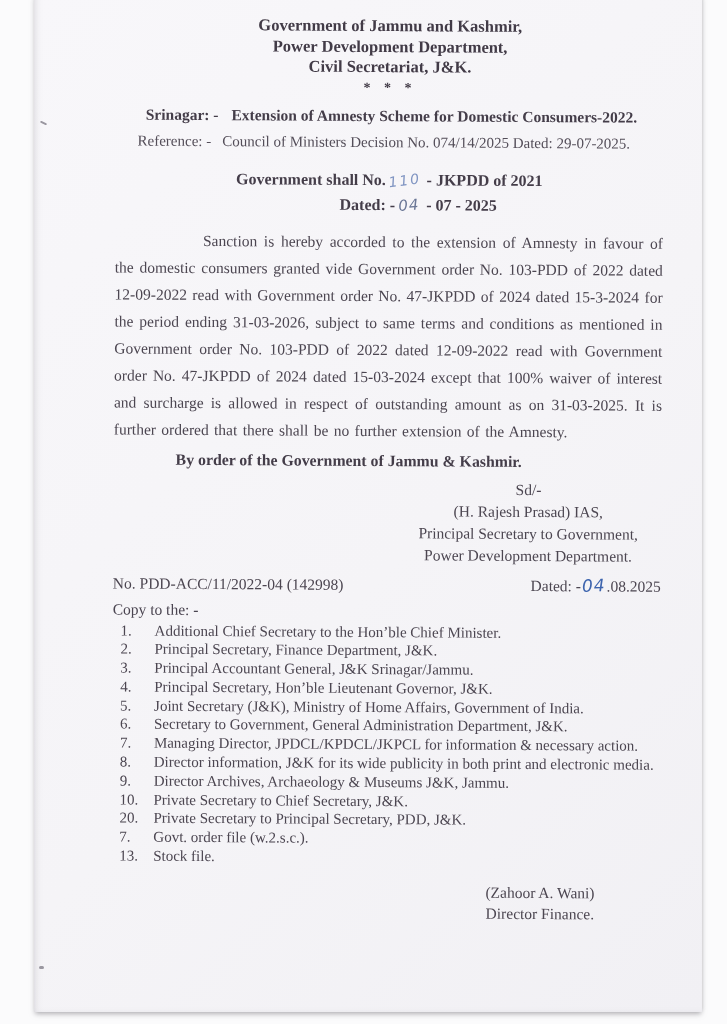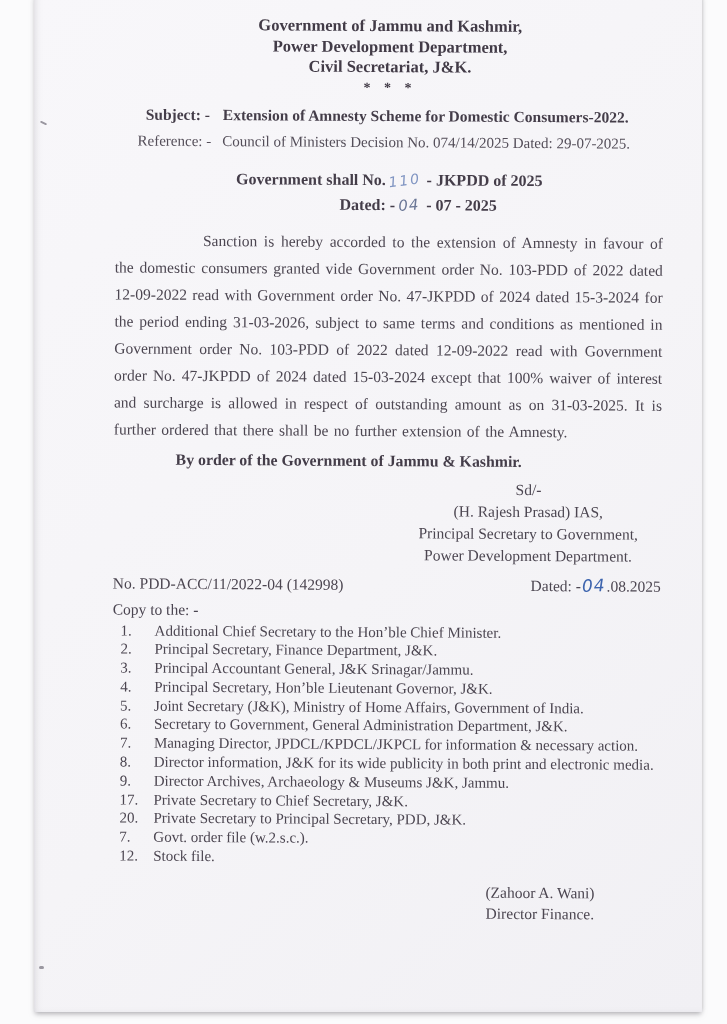--- a/index.html
+++ b/index.html
@@ -104,33 +104,33 @@
   <div class="content">
 
     <div class="letterhead">
       <div>Government of Jammu and Kashmir,</div>
       <div>Power Development Department,</div>
       <div>Civil Secretariat, J&amp;K.</div>
       <div class="stars">* * *</div>
     </div>
 
     <div class="subject-row">
-      <span>Subject: -</span>
+      <span>Srinagar: -</span>
       <span>Extension of Amnesty Scheme for Domestic Consumers-2022.</span>
     </div>
 
     <div class="reference-row">
       <span>Reference: -</span>
       <span>Council of Ministers Decision No. 074/14/2025 Dated: 29-07-2025.</span>
     </div>
 
     <div class="order-block">
       <div class="order-line1">
         <span>Government shall No.</span><span class="hand hand-order">110</span>
-        <span>- JKPDD of 2025</span>
+        <span>- JKPDD of 2021</span>
       </div>
       <div class="order-line2">
         <span>Dated: -</span><span class="hand hand-mid">04</span>
         <span>- 07 - 2025</span>
       </div>
     </div>
 
     <p class="body-par">Sanction is hereby accorded to the extension of Amnesty in favour of the domestic consumers granted vide Government order No. 103-PDD of 2022 dated 12-09-2022 read with Government order No. 47-JKPDD of 2024 dated 15-3-2024 for the period ending 31-03-2026, subject to same terms and conditions as mentioned in Government order No. 103-PDD of 2022 dated 12-09-2022 read with Government order No. 47-JKPDD of 2024 dated 15-03-2024 except that 100% waiver of interest and surcharge is allowed in respect of outstanding amount as on 31-03-2025. It is further ordered that there shall be no further extension of the Amnesty.</p>
 
     <div class="by-order">By order of the Government of Jammu &amp; Kashmir.</div>
@@ -182,33 +182,33 @@
         </li>
       <li>
           <span class="num">8.</span>
           <span class="txt">Director information, J&amp;K for its wide publicity in both print and electronic media.</span>
         </li>
       <li>
           <span class="num">9.</span>
           <span class="txt">Director Archives, Archaeology &amp; Museums J&amp;K, Jammu.</span>
         </li>
       <li>
-          <span class="num">17.</span>
+          <span class="num">10.</span>
           <span class="txt">Private Secretary to Chief Secretary, J&amp;K.</span>
         </li>
       <li>
           <span class="num">20.</span>
           <span class="txt">Private Secretary to Principal Secretary, PDD, J&amp;K.</span>
         </li>
       <li>
           <span class="num">7.</span>
           <span class="txt">Govt. order file (w.2.s.c.).</span>
         </li>
       <li>
-          <span class="num">12.</span>
+          <span class="num">13.</span>
           <span class="txt">Stock file.</span>
         </li>
     </ol>
 
     <div class="footer-sig">
       <div>(Zahoor A. Wani)</div>
       <div>Director Finance.</div>
     </div>
 
   </div>

